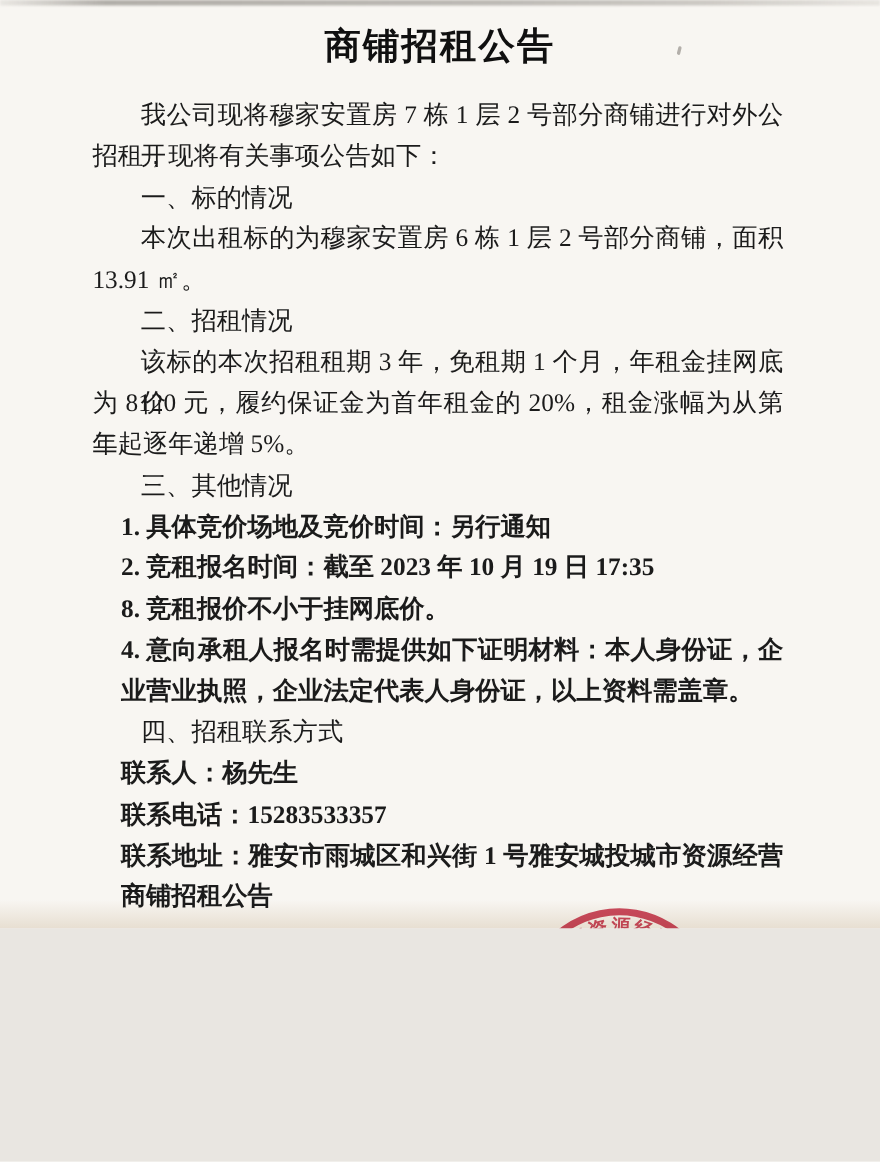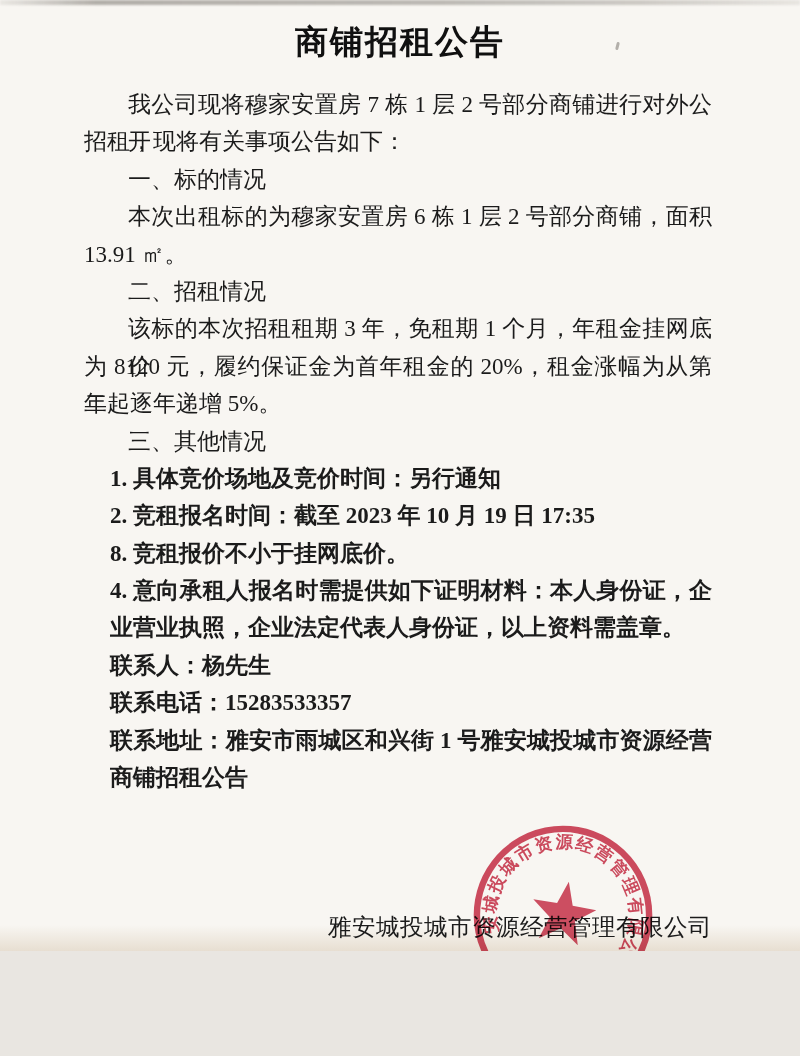--- a/index.html
+++ b/index.html
@@ -3,21 +3,21 @@
 <meta charset="utf-8">
 <style>
   html, body {
     margin: 0;
     padding: 0;
     background: #e9e6e1;
   }
   .page {
     position: relative;
     width: 800px;
-    height: 951px;
+    height: 844px;
     margin: 0 auto;
     background: #f8f6f2;
     overflow: hidden;
     font-family: "Liberation Serif", "DejaVu Serif", serif;
     color: #1b1b1b;
   }
   
   .scan-top-edge {
     position: absolute;
     left: 0; top: 0;
@@ -135,20 +135,21 @@
     <div class="line indent">二、招租情况</div>
     <div class="line indent j">该标的本次招租租期 3 年，免租期 1 个月，年租金挂网底价</div>
     <div class="line j">为 8120 元，履约保证金为首年租金的 20%，租金涨幅为从第二</div>
     <div class="line">年起逐年递增 5%。</div>
     <div class="line indent">三、其他情况</div>
     <div class="line list">1. 具体竞价场地及竞价时间：另行通知</div>
     <div class="line list">2. 竞租报名时间：截至 2023 年 10 月 19 日 17:35</div>
     <div class="line list">8. 竞租报价不小于挂网底价。</div>
     <div class="line list j">4. 意向承租人报名时需提供如下证明材料：本人身份证，企</div>
     <div class="line list">业营业执照，企业法定代表人身份证，以上资料需盖章。</div>
+    <div class="line indent">四、招租联系方式</div>
     <div class="line list">联系人：杨先生</div>
     <div class="line list">联系电话：15283533357</div>
     <div class="line list j">联系地址：雅安市雨城区和兴街 1 号雅安城投城市资源经营</div>
     <div class="line list">商铺招租公告</div>
   </div>
 
   <div class="sig-company">雅安城投城市资源经营管理有限公司</div>
   <div class="sig-date">2023 年 10 月 16 日</div>
 
   <svg class="seal" viewBox="-95 -95 190 190" aria-hidden="true">

